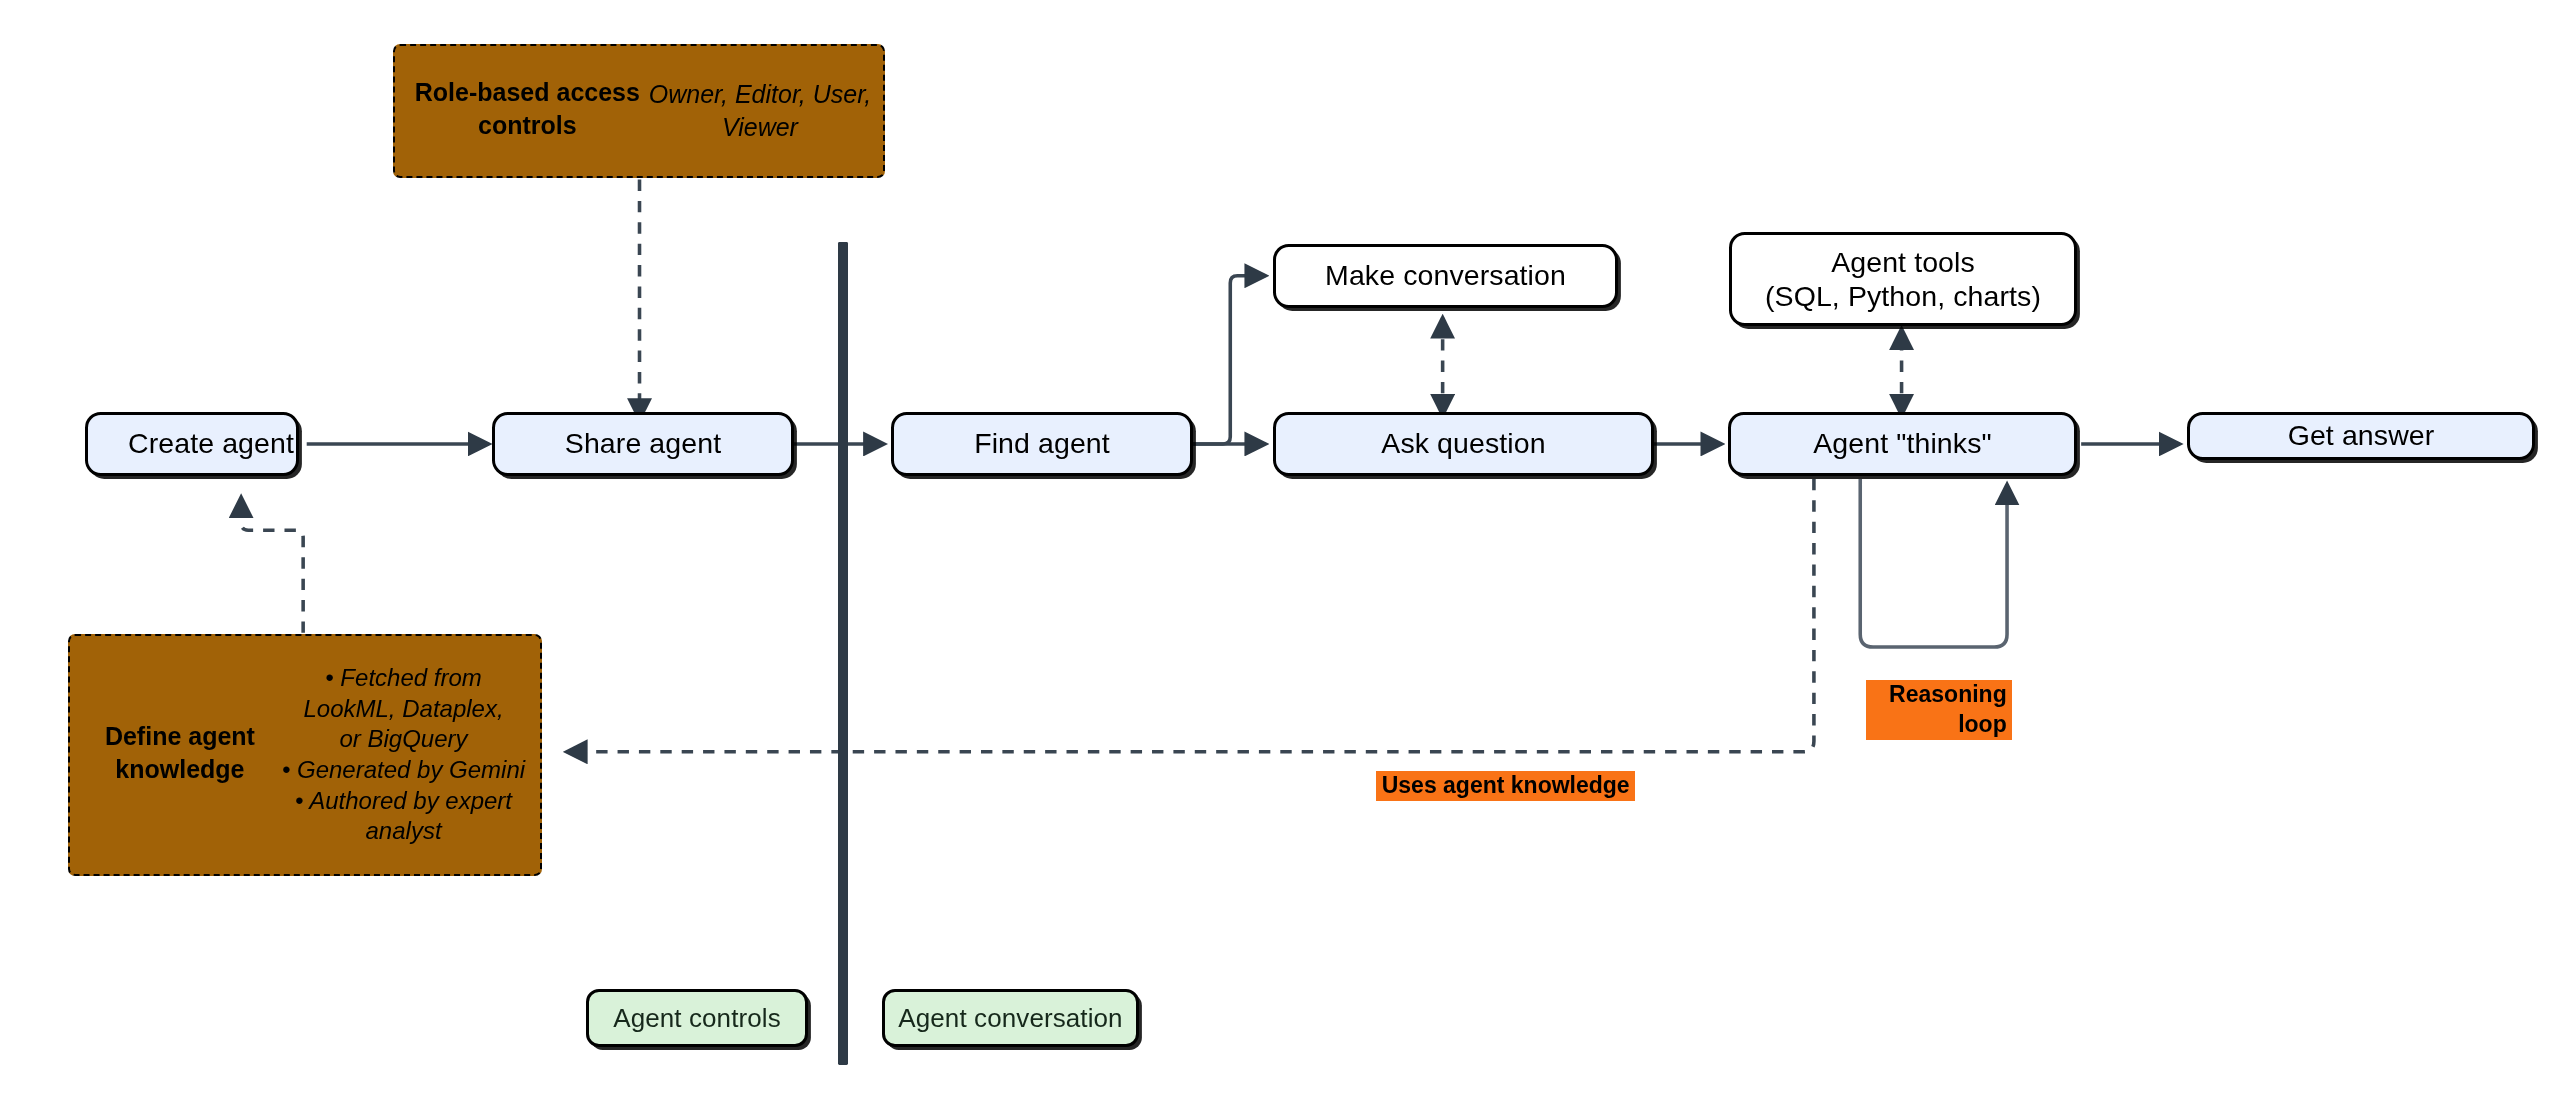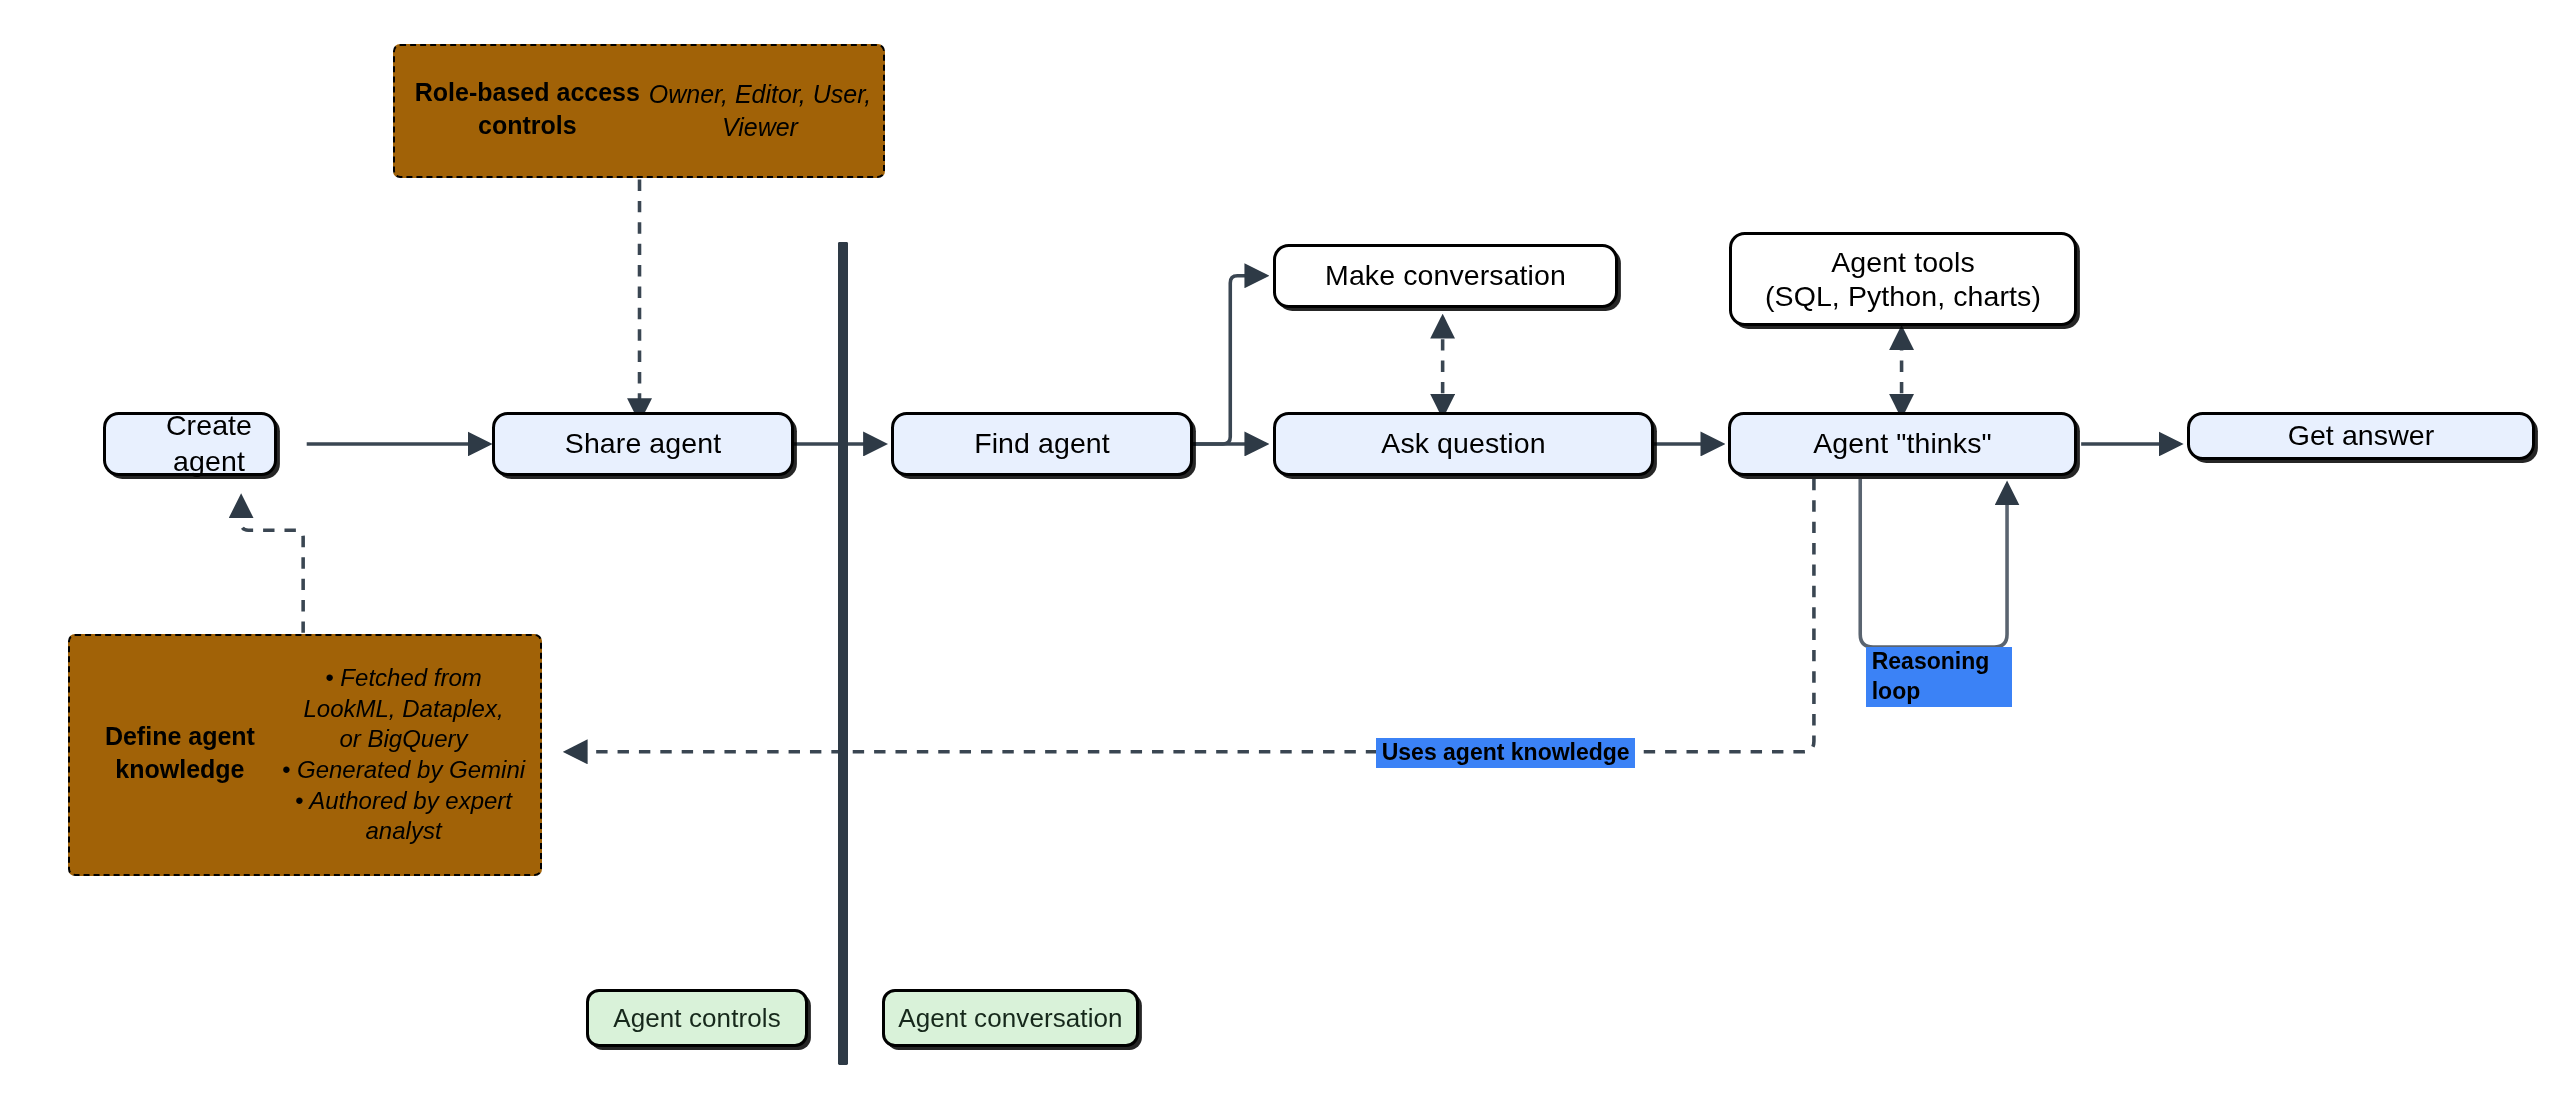--- a/index.html
+++ b/index.html
@@ -93,25 +93,26 @@
     background: #2E3A46;
     border-radius: 1.4px;
   }
 
   
   .edge-label {
     position: absolute;
     font-weight: bold;
     font-size: 23px;
     color: #000000;
-    background: #3b82f6;
+    background: #f97316;
     white-space: nowrap;
     padding: 0 5.7px;
-    text-align: left;
+    text-align: right;
     line-height: 1.3;
+    margin-top: 33px;
   }
   .edge-label.stack { white-space: normal; }
 </style>
 </head>
 <body>
 
 <div id="canvas">
 
   <svg id="edges" viewBox="0 0 3614 1552" width="2576" height="1106" xmlns="http://www.w3.org/2000/svg">
     <defs>
@@ -148,21 +149,21 @@
     <path d="M 2545 672 L 2545 1040 Q 2545 1055 2530 1055 L 795 1055" fill="none" stroke="#3A4652" stroke-width="5" stroke-dasharray="16 14" marker-end="url(#ah-d)"></path>
   </svg>
 
   <div id="divider" style="left:838px; top:242px; width:10px; height:823px;"></div>
 
   <div class="dashbox" style="left:393px; top:44px; width:492px; height:134px;">
     <span class="db-title">Role-based access controls</span>
     <span class="db-sub">Owner, Editor, User, Viewer</span>
   </div>
 
-  <div class="node blue" style="left:103px; top:412px; width:174px; height:64px;padding-left:38px;">
+  <div class="node blue" style="left:85px; top:412px; width:214px; height:64px;padding-left:38px;">
     <span>Create agent</span>
   </div>
 
   <div class="node blue" style="left:492px; top:412px; width:302px; height:64px;">
     <span>Share agent</span>
   </div>
 
   <div class="dashbox" style="left:68px; top:634px; width:474px; height:242px;">
     <span class="db-title">Define agent knowledge</span>
     <span class="db-list">

